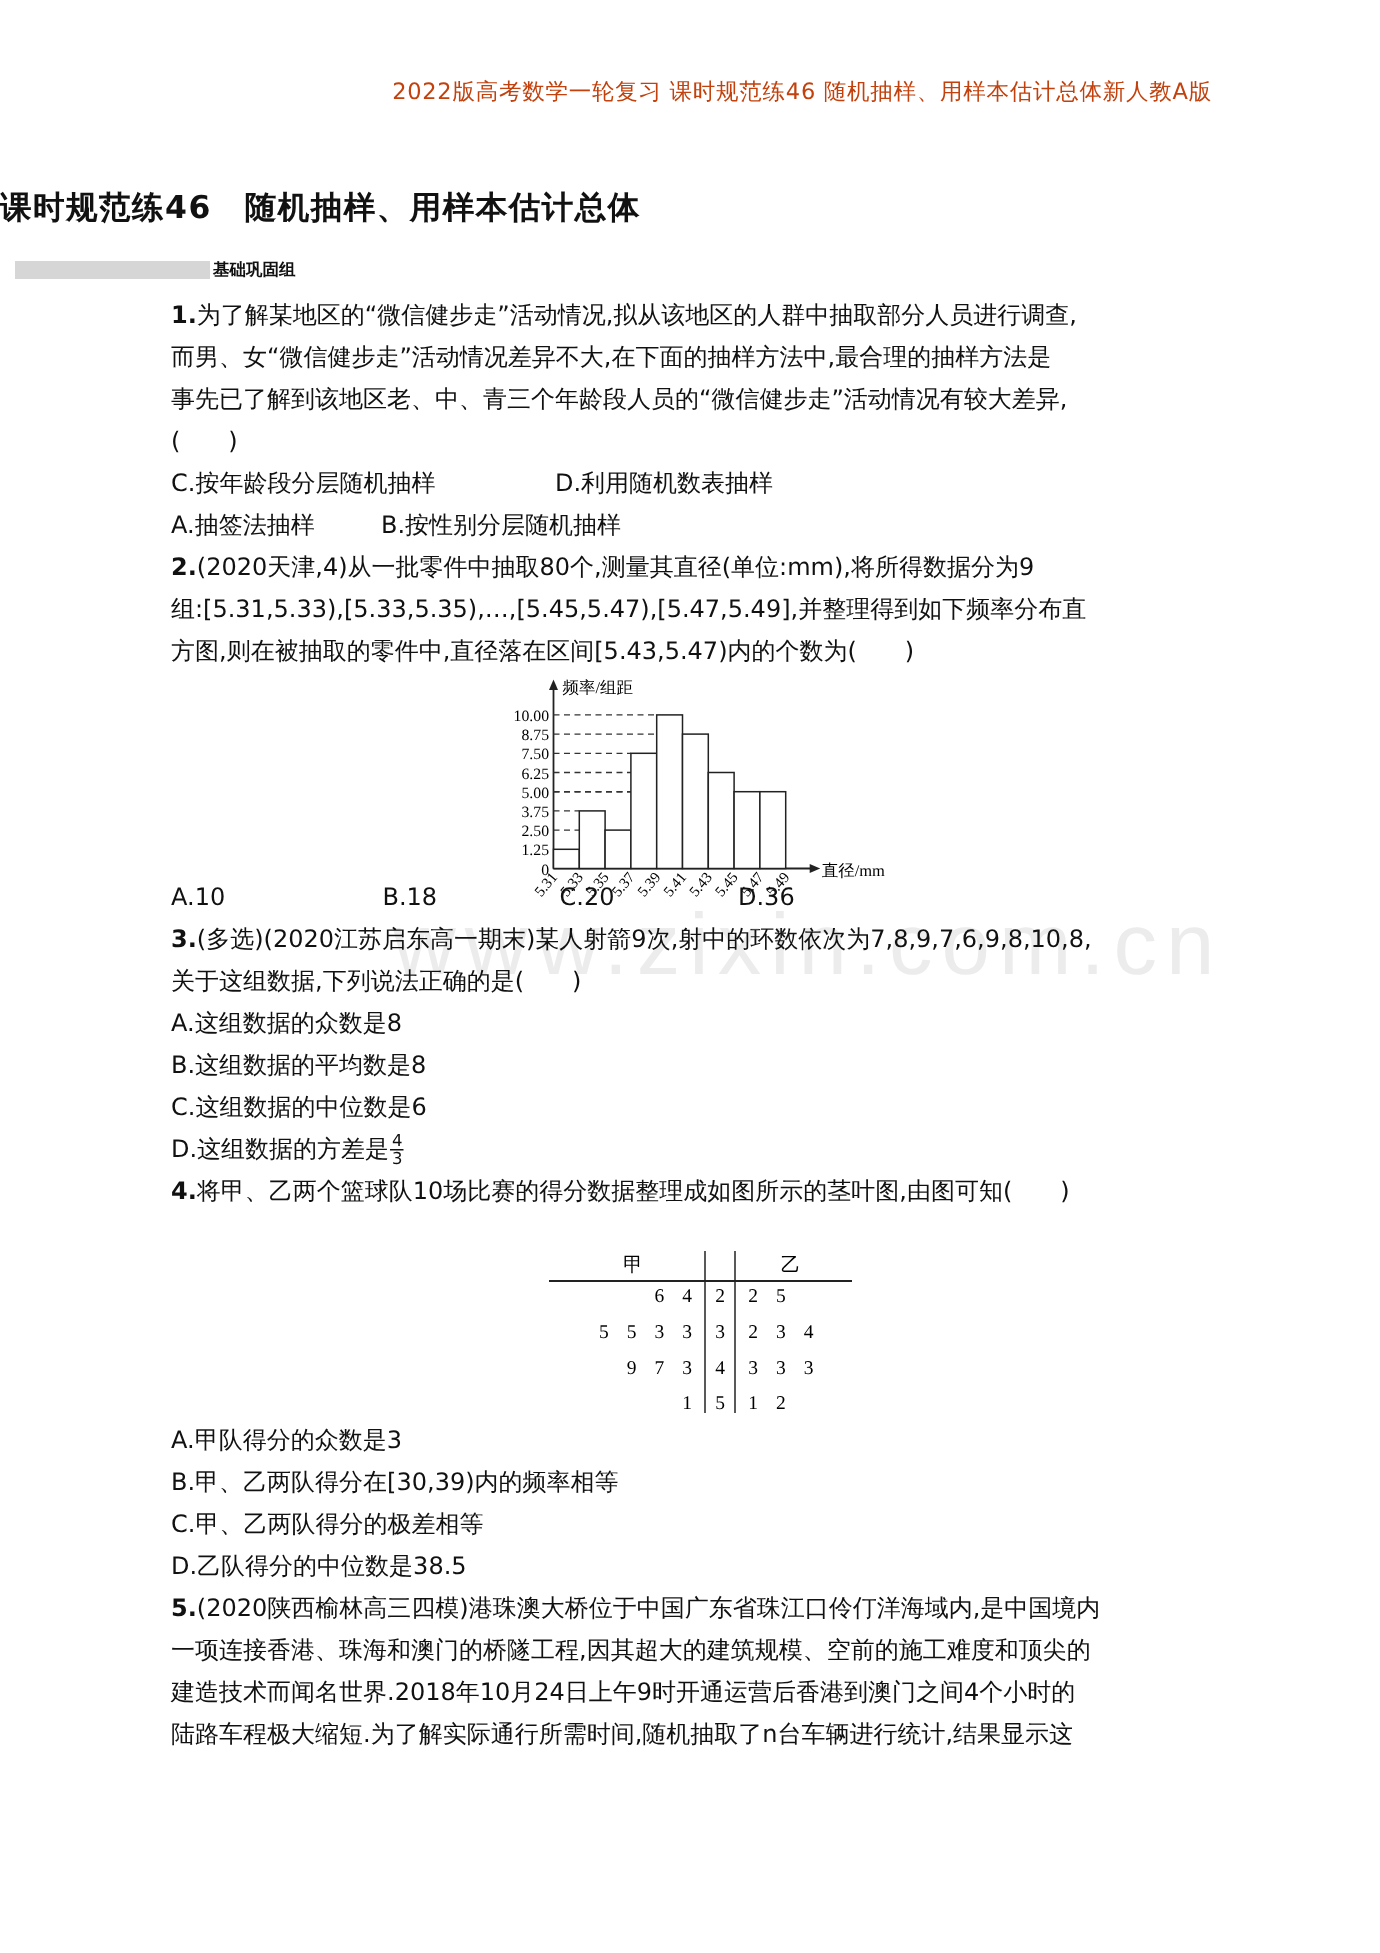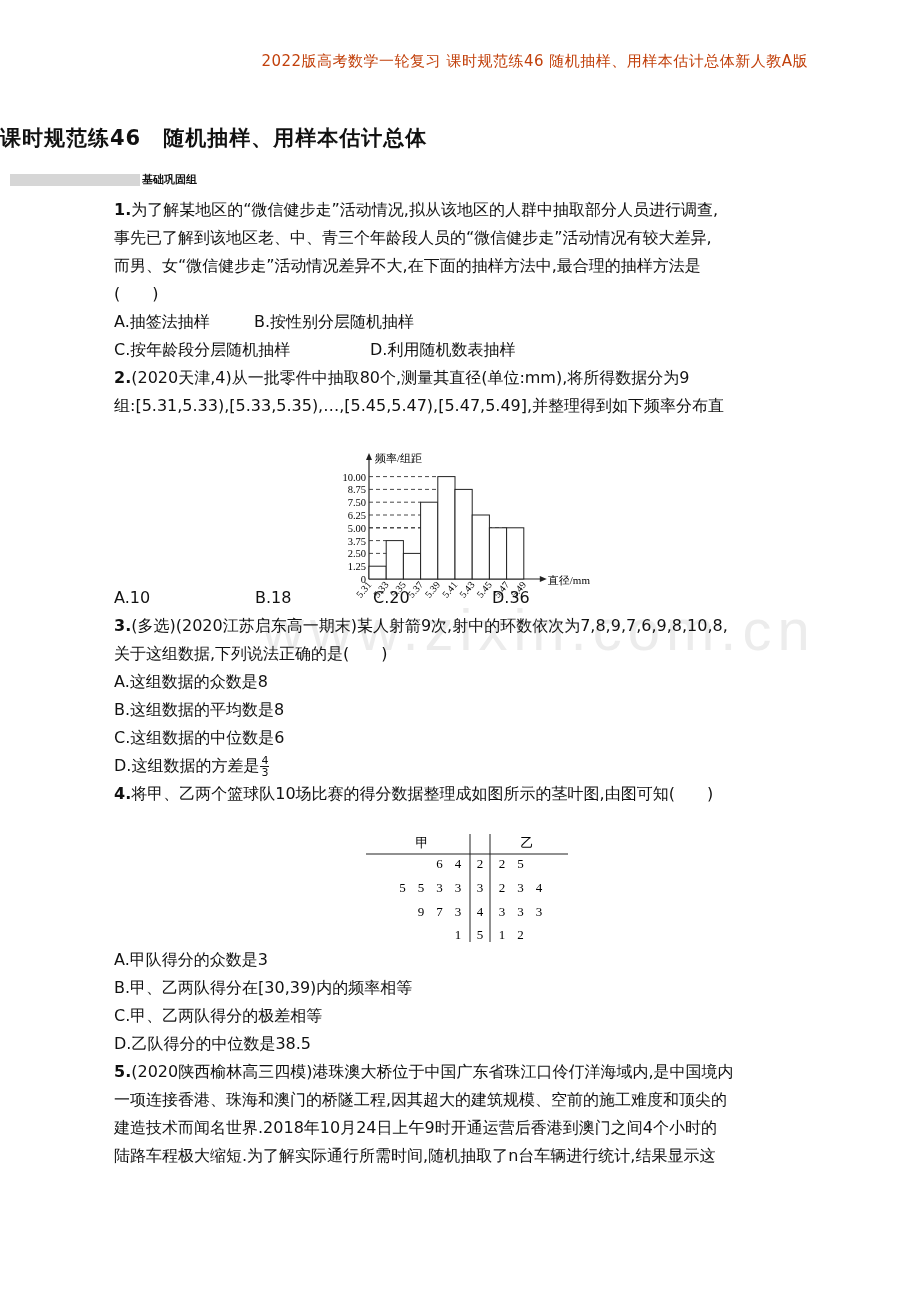--- a/index.html
+++ b/index.html
@@ -35,34 +35,35 @@
 </div>
 
 <div class="section">
   <span class="bar"></span><span>基础巩固组</span>
 </div>
 
 <div class="body">
 
   <div>
     <div class="line" style="margin-top:0"><span class="qn">1.</span><span>为了解某地区的“微信健步走”活动情况,拟从该地区的人群中抽取部分人员进行调查,</span></div>
+    <div class="line">而男、女“微信健步走”活动情况差异不大,在下面的抽样方法中,最合理的抽样方法是</div>
     <div class="line">事先已了解到该地区老、中、青三个年龄段人员的“微信健步走”活动情况有较大差异,</div>
-    <div class="line">而男、女“微信健步走”活动情况差异不大,在下面的抽样方法中,最合理的抽样方法是</div>
     <div class="line">(　　)</div>
     <div class="line opts">
-      <span class="o" style="width:140px">A.抽签法抽样</span><span class="o">B.按性别分层随机抽样</span>
+      <span class="o" style="width:256px">C.按年龄段分层随机抽样</span><span class="o">D.利用随机数表抽样</span>
     </div>
     <div class="line opts">
-      <span class="o" style="width:256px">C.按年龄段分层随机抽样</span><span class="o">D.利用随机数表抽样</span>
+      <span class="o" style="width:140px">A.抽签法抽样</span><span class="o">B.按性别分层随机抽样</span>
     </div>
   </div>
 
   <div>
     <div class="line"><span class="qn">2.</span><span>(2020天津,4)从一批零件中抽取80个,测量其直径(单位:mm),将所得数据分为9</span></div>
     <div class="line">组:[5.31,5.33),[5.33,5.35),…,[5.45,5.47),[5.47,5.49],并整理得到如下频率分布直</div>
+    <div class="line">方图,则在被抽取的零件中,直径落在区间[5.43,5.47)内的个数为(　　)</div>
   </div>
 </div>
 
 <div class="chart">
   <svg width="260" height="162" viewBox="0 0 260 162" xmlns="http://www.w3.org/2000/svg" font-family="Liberation Serif, DejaVu Serif, serif">
     <g id="hist">
         <line x1="39" y1="131" x2="39" y2="8" stroke="#222" stroke-width="1.2"></line>
         <path d="M36,12 L39,5 L42,12 Z" fill="#222"></path>
         <line x1="39" y1="131" x2="211.79999999999998" y2="131" stroke="#222" stroke-width="1.2"></line>
         <path d="M209.79999999999998,128 L216.79999999999998,131 L209.79999999999998,134 Z" fill="#222"></path>

